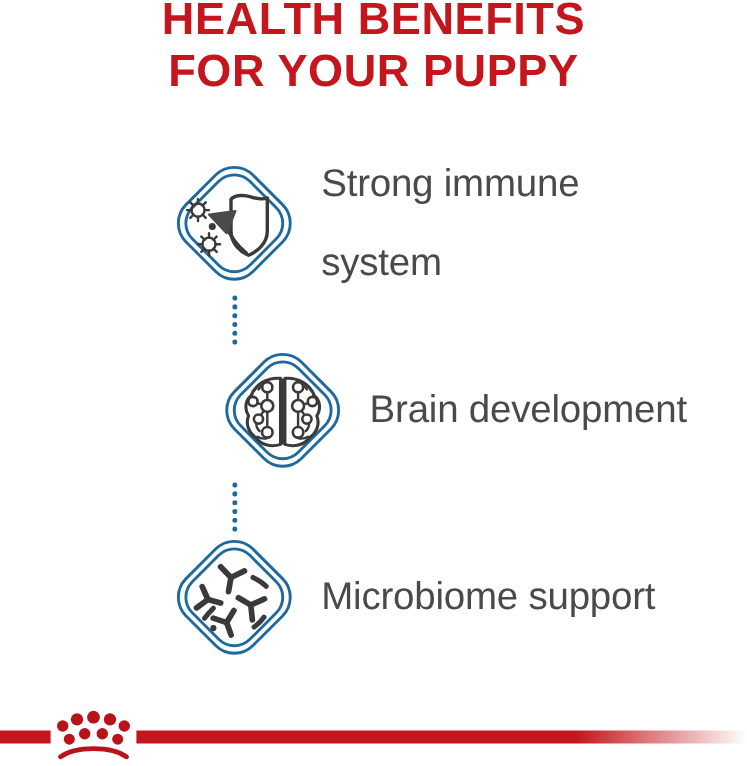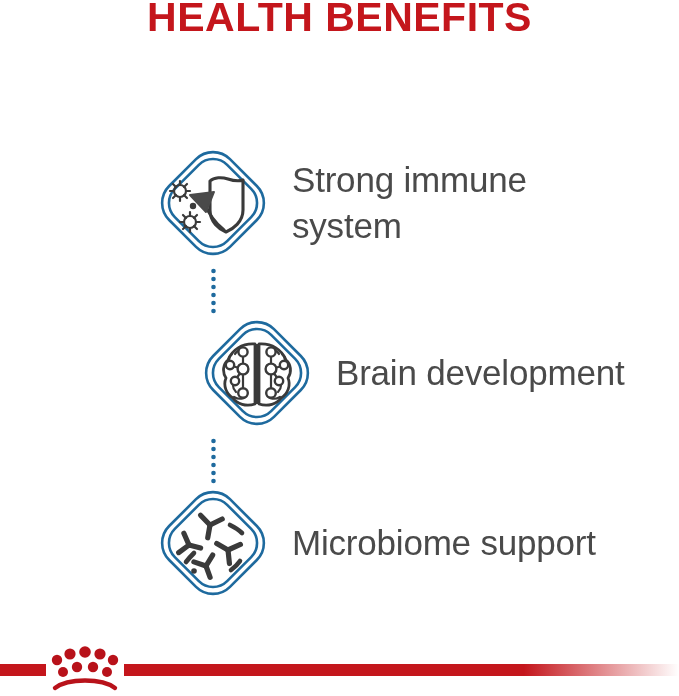--- a/index.html
+++ b/index.html
@@ -56,21 +56,21 @@
   .icon-frame svg {
     display: block;
     width: 130px;
     height: 130px;
   }
   .benefit-label {
     margin-left: 14px;
     color: #4A4A4A;
     font-size: 35px;
     font-weight: 300;
-    line-height: 46px;
+    line-height: 72px;
     letter-spacing: -0.2px;
     white-space: pre-line;
   }
 
   
   .connector {
     position: absolute;
     left: 211px;
     width: 5px;
     height: 46px;
@@ -87,20 +87,21 @@
     width: 679px;
     height: 60px;
   }
   .brand-bar svg { display: block; }
 </style>
 </head>
 <body>
 
 <div class="title-block">
   <span class="title-line">HEALTH BENEFITS</span>
+  <span class="title-line">FOR YOUR PUPPY</span>
 </div>
 
 <div class="benefits">
 
   <div class="benefit-row">
     <div class="icon-frame">
       <svg viewBox="0 0 130 130" xmlns="http://www.w3.org/2000/svg">
 
         <g fill="none" stroke="#1E6A9E" stroke-width="2.6">
           <rect x="22" y="22" width="86" height="86" rx="24" ry="24" transform="rotate(45 65 65)"></rect>

